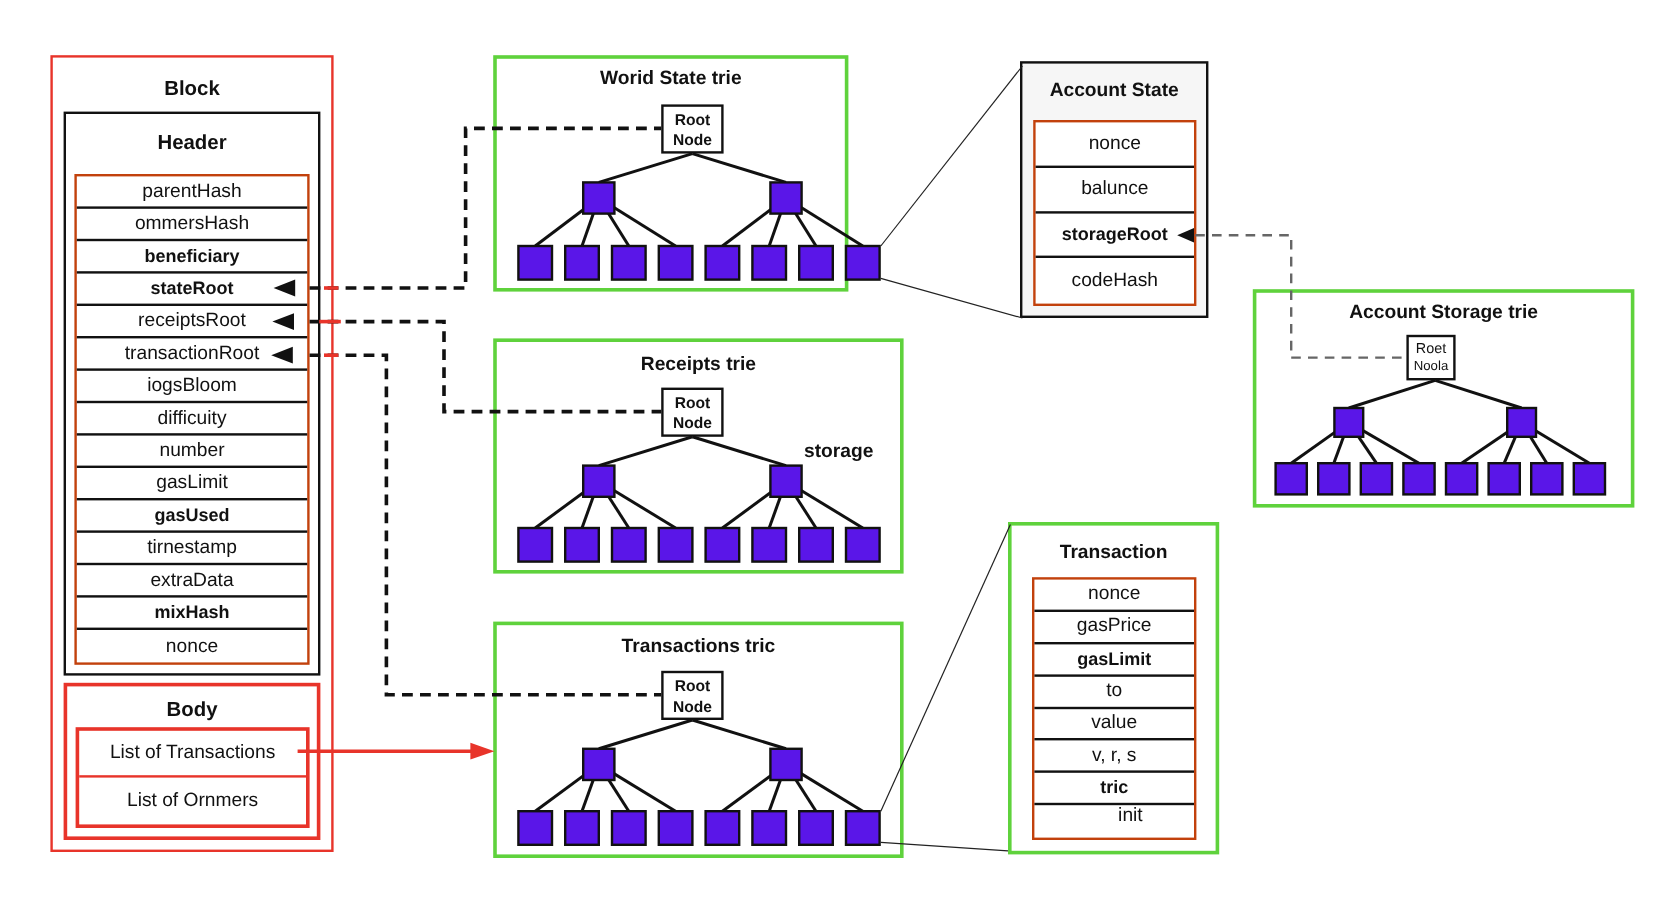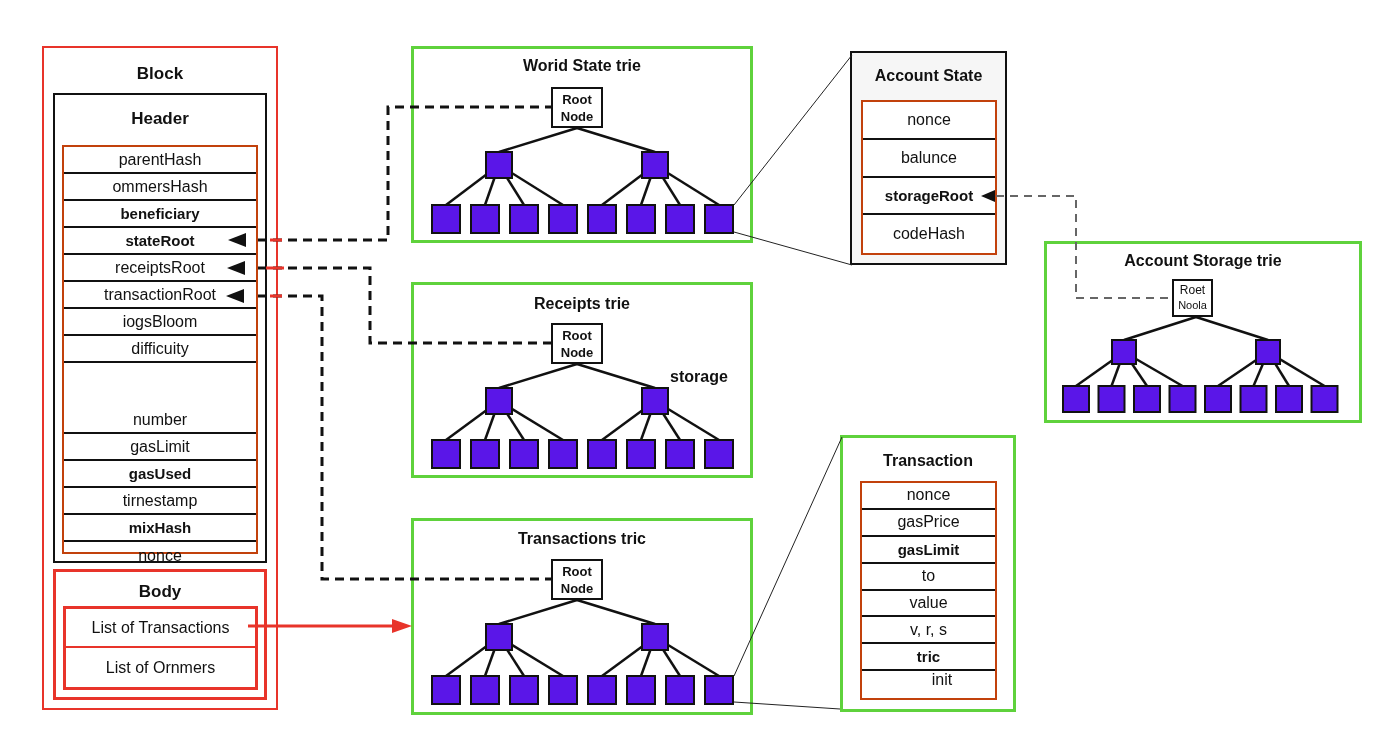--- a/index.html
+++ b/index.html
@@ -33,37 +33,38 @@
 </div>
 <div class="fieldtable" style="left:62px;top:145px;width:196px;height:409px;" id="headerFields">
     <div class="field" style="height: 27px;">parentHash</div>
     <div class="field" style="height: 27px;">ommersHash</div>
     <div class="field bold" style="height: 27px;">beneficiary</div>
     <div class="field bold" style="height: 27px;">stateRoot</div>
     <div class="field" style="height: 27px;">receiptsRoot</div>
     <div class="field" style="height: 27px;">transactionRoot</div>
     <div class="field" style="height: 27px;">iogsBloom</div>
     <div class="field" style="height: 27px;">difficuity</div>
-    <div class="field" style="height: 27px; margin-top: 44px;">number</div>
+    <div class="field" style="height: 27px;">number</div>
     <div class="field" style="height: 27px;">gasLimit</div>
     <div class="field bold" style="height: 27px;">gasUsed</div>
     <div class="field" style="height: 27px;">tirnestamp</div>
+    <div class="field" style="height: 27px;">extraData</div>
     <div class="field bold" style="height: 27px;">mixHash</div>
     <div class="field" style="height: 27px;">nonce</div>
   </div>
 
 <div class="abs redbox" style="left:53px;top:569px;width:214px;height:131px;border-width:3px;">
   <div class="title" style="top:10px;font-size:17px;">Body</div>
 </div>
 <div class="abs" style="left:63px;top:606px;width:195px;height:84px;border:3px solid #e8342a;">
   <div class="field" style="height:39px;border-bottom:2px solid #e8342a;">List of Transactions</div>
   <div class="field" style="height:39px;">List of Ornmers</div>
 </div>
 
-<div class="abs greenbox" style="left:411px;top:46px;width:342px;height:197px;">
+<div class="abs greenbox" style="left:411px;top:46px;width:296px;height:197px;">
   <div class="title" style="top:8px;font-size:16px;">Worid State trie</div>
 </div>
 <div class="rootnode" style="left:551px;top:87px;width:52px;height:41px;">
   <div>Root</div>
   <div>Node</div>
 </div>
 
 <div class="abs greenbox" style="left:411px;top:282px;width:342px;height:196px;">
   <div class="title" style="top:10px;font-size:16px;">Receipts trie</div>
 </div>

